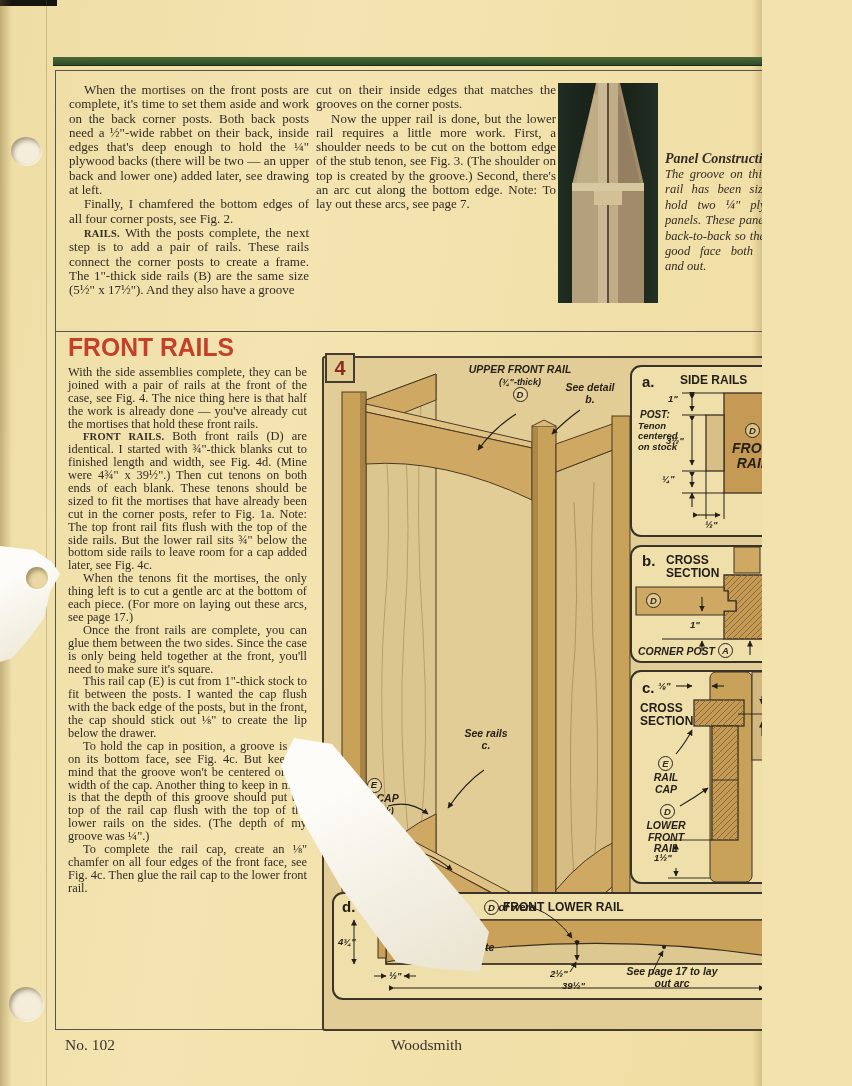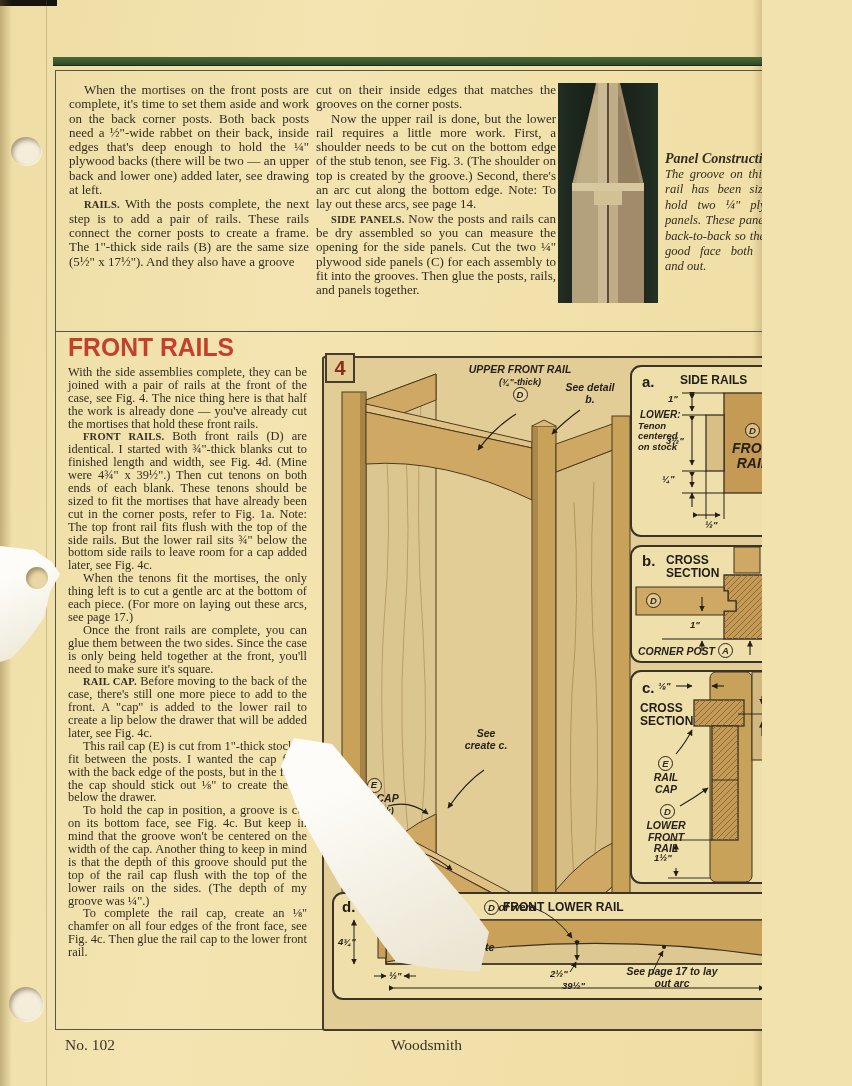--- a/index.html
+++ b/index.html
@@ -75,26 +75,26 @@
   <div class="topleft-mark"></div>
   <div class="left-shade"></div>
   <div class="fold-line"></div>
   <div class="right-shade"></div>
   <div class="green-bar"></div>
 
   <div class="content-box">
     <div class="top-section">
       <div class="col" id="col1">
           <p>When the mortises on the front posts are complete, it's time to set them aside and work on the back corner posts. Both back posts need a ½"-wide rabbet on their back, inside edges that's deep enough to hold the ¼" plywood backs (there will be two — an upper back and lower one) added later, see drawing at left.</p>
+          <p>Finally, I chamfered the bottom edges of all four corner posts, see Fig. 2.</p>
           <p><span class="lead">RAILS. </span>With the posts complete, the next step is to add a pair of rails. These rails connect the corner posts to create a frame. The 1"-thick side rails (B) are the same size (5½" x 17½"). And they also have a groove</p>
         </div>
       <div class="col" id="col2">
           <p class="noindent">cut on their inside edges that matches the grooves on the corner posts.</p>
-          <p>Now the upper rail is done, but the lower rail requires a little more work. First, a shoulder needs to be cut on the bottom edge of the stub tenon, see Fig. 3. (The shoulder on top is created by the groove.) Second, there's an arc cut along the bottom edge. Note: To lay out these arcs, see page 14.</p>
-          <p><span class="lead">SIDE PANELS. </span>Now the posts and rails can be dry assembled so you can measure the opening for the side panels. Cut the two ¼" plywood side panels (C) for each assembly to fit into the grooves. Then glue the posts, rails, and panels together.</p>
+          <p>Now the upper rail is done, but the lower rail requires a little more work. First, a shoulder needs to be cut on the bottom edge of the stub tenon, see Fig. 3. (The shoulder on top is created by the groove.) Second, there's an arc cut along the bottom edge. Note: To lay out these arcs, see page 7.</p>
         </div>
 
       <figure class="photo">
         <svg width="100" height="220" viewBox="0 0 100 220">
           <rect x="0" y="0" width="100" height="220" fill="#1b241b"></rect>
           <rect x="0" y="0" width="100" height="220" fill="url(#phg)"></rect>
           <defs>
               <linearGradient id="phg" x1="0" y1="0" x2="1" y2="0">
             <stop offset="0" stop-color="#223024" stop-opacity=".9"></stop>
                 <stop offset=".5" stop-color="#111911" stop-opacity="0"></stop>
@@ -119,21 +119,20 @@
       </div>
     </div>
   </div>
 
   <h1 class="section-heading">FRONT RAILS</h1>
   <div id="frontrails">
       <p class="noindent">With the side assemblies complete, they can be joined with a pair of rails at the front of the case, see Fig. 4. The nice thing here is that half the work is already done — you've already cut the mortises that hold these front rails.</p>
       <p><span class="lead">FRONT RAILS. </span>Both front rails (D) are identical. I started with ¾"-thick blanks cut to finished length and width, see Fig. 4d. (Mine were 4¾" x 39½".) Then cut tenons on both ends of each blank. These tenons should be sized to fit the mortises that have already been cut in the corner posts, refer to Fig. 1a. Note: The top front rail fits flush with the top of the side rails. But the lower rail sits ¾" below the bottom side rails to leave room for a cap added later, see Fig. 4c.</p>
       <p>When the tenons fit the mortises, the only thing left is to cut a gentle arc at the bottom of each piece. (For more on laying out these arcs, see page 17.)</p>
       <p>Once the front rails are complete, you can glue them between the two sides. Since the case is only being held together at the front, you'll need to make sure it's square.</p>
-      <p><span class="lead">RAIL CAP. </span>Before moving to the back of the case, there's still one more piece to add to the front. A "cap" is added to the lower rail to create a lip below the drawer that will be added later, see Fig. 4c.</p>
       <p>This rail cap (E) is cut from 1"-thick stock to fit between the posts. I wanted the cap flush with the back edge of the posts, but in the front, the cap should stick out ⅛" to create the lip below the drawer.</p>
       <p>To hold the cap in position, a groove is cut on its bottom face, see Fig. 4c. But keep in mind that the groove won't be centered on the width of the cap. Another thing to keep in mind is that the depth of this groove should put the top of the rail cap flush with the top of the lower rails on the sides. (The depth of my groove was ¼".)</p>
       <p>To complete the rail cap, create an ⅛" chamfer on all four edges of the front face, see Fig. 4c. Then glue the rail cap to the lower front rail.</p>
     </div>
 
   <div class="figure-panel">
     <div class="fig-num">4</div>
 
     <svg width="310" height="620" viewBox="0 0 310 620" style="position:absolute;left:2px;top:4px">
       <defs>
@@ -180,21 +179,21 @@
         <path d="M66,486 Q100,486 126,508" marker-end="url(#m_main)"></path>
       </g>
     </svg>
 
     <div class="fl" style="left:132px;top:6px;width:128px">
       <span>UPPER FRONT RAIL</span><br>
       <span class="sub">(¾"-thick)</span><br>
       <span class="circ">D</span>
     </div>
     <div class="fl" style="left:240px;top:24px;width:52px">See detail b.</div>
-    <div class="fl" style="left:136px;top:370px;width:52px">See create c.</div>
+    <div class="fl" style="left:136px;top:370px;width:52px">See rails c.</div>
     <div class="fl" style="left:14px;top:420px;width:72px">
       <span class="circ">E</span><br>
       <span>RAIL CAP</span><br>
       <span class="sub">(1"-thick)</span>
     </div>
     <div class="fl" style="left:36px;top:478px;width:40px">
       <span class="circ">D</span>
     </div>
 
     <div class="detail" style="left:306px;top:7px;width:168px;height:172px">
@@ -222,21 +221,21 @@
           <path d="M60,54 L60,98" marker-start="url(#m_a)" marker-end="url(#m_a)"></path>
           <path d="M60,110 L60,120" marker-start="url(#m_a)" marker-end="url(#m_a)"></path>
           <path d="M60,126 L60,140" marker-end="url(#m_a)" transform="rotate(180 60 133)"></path>
           <path d="M66,148 L88,148" marker-start="url(#m_a)" marker-end="url(#m_a)"></path>
         </g>
       </svg>
       <span class="dim" style="left:36px;top:26px">1"</span>
       <span class="dim" style="left:34px;top:68px">3½"</span>
       <span class="dim" style="left:30px;top:106px">¼"</span>
       <span class="dim" style="left:73px;top:152px">½"</span>
-      <span class="dim" style="left:8px;top:42px;font-size:10px">LOWER:</span>
+      <span class="dim" style="left:8px;top:42px;font-size:10px">POST:</span>
       <div class="fl" style="left:6px;top:54px;width:44px;text-align:left;font-size:9.5px">Tenon centered on stock</div>
       <span class="circ" style="position:absolute;left:113px;top:56px">D</span>
       <div class="fl" style="left:100px;top:74px;width:42px;font-size:14px">FRONT RAIL</div>
     </div>
 
     <div class="detail" style="left:306px;top:187px;width:168px;height:118px">
       <span class="dletter" style="left:10px;top:5px">b.</span>
       <div class="dtitle" style="left:34px;top:7px;width:62px">CROSS SECTION</div>
       <svg width="164" height="114" viewBox="0 0 164 114" style="position:absolute;left:0;top:0">
         <defs>

